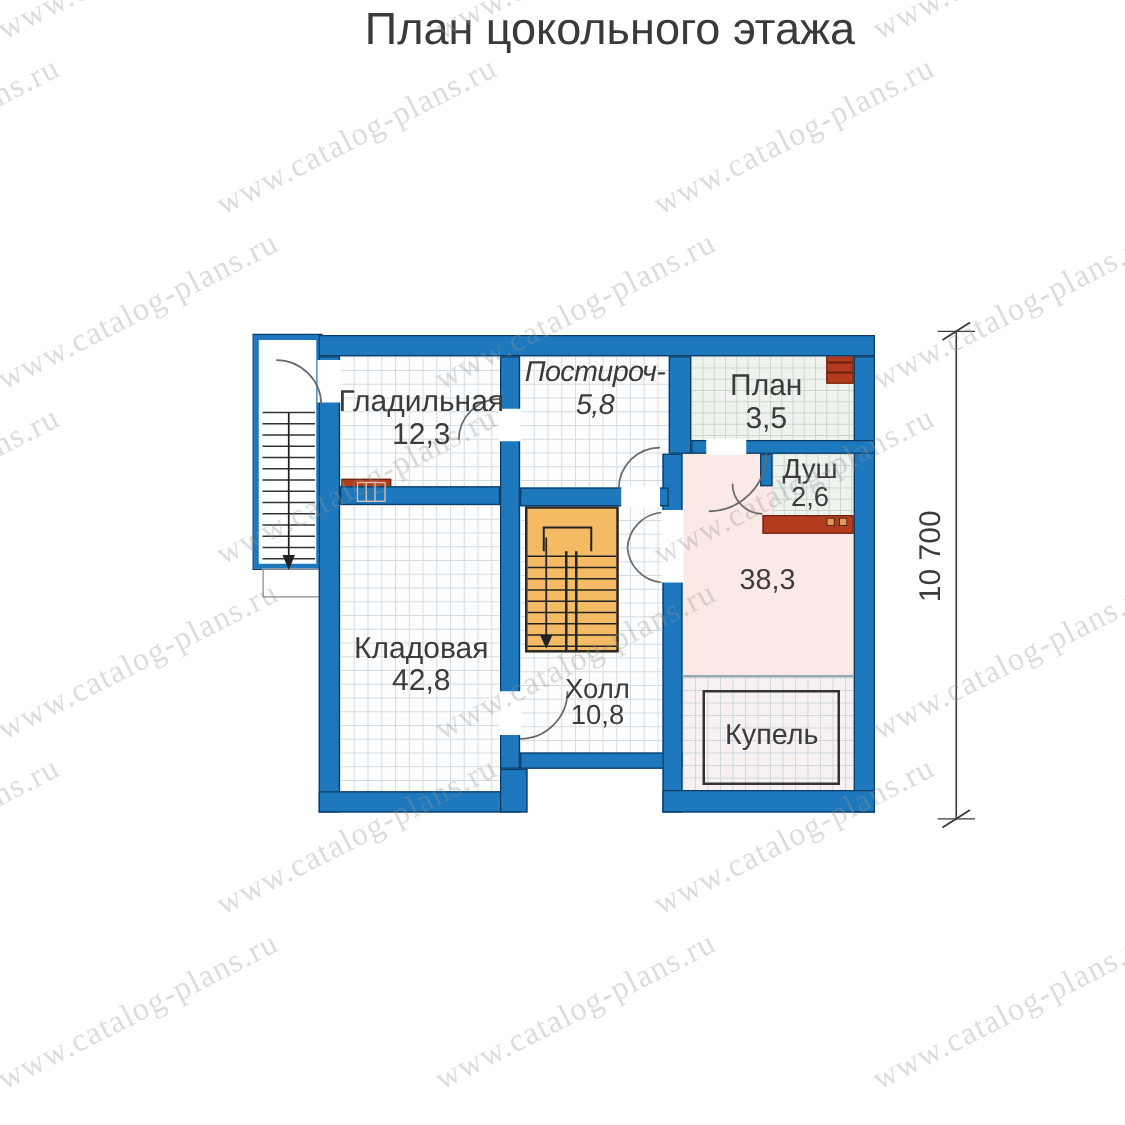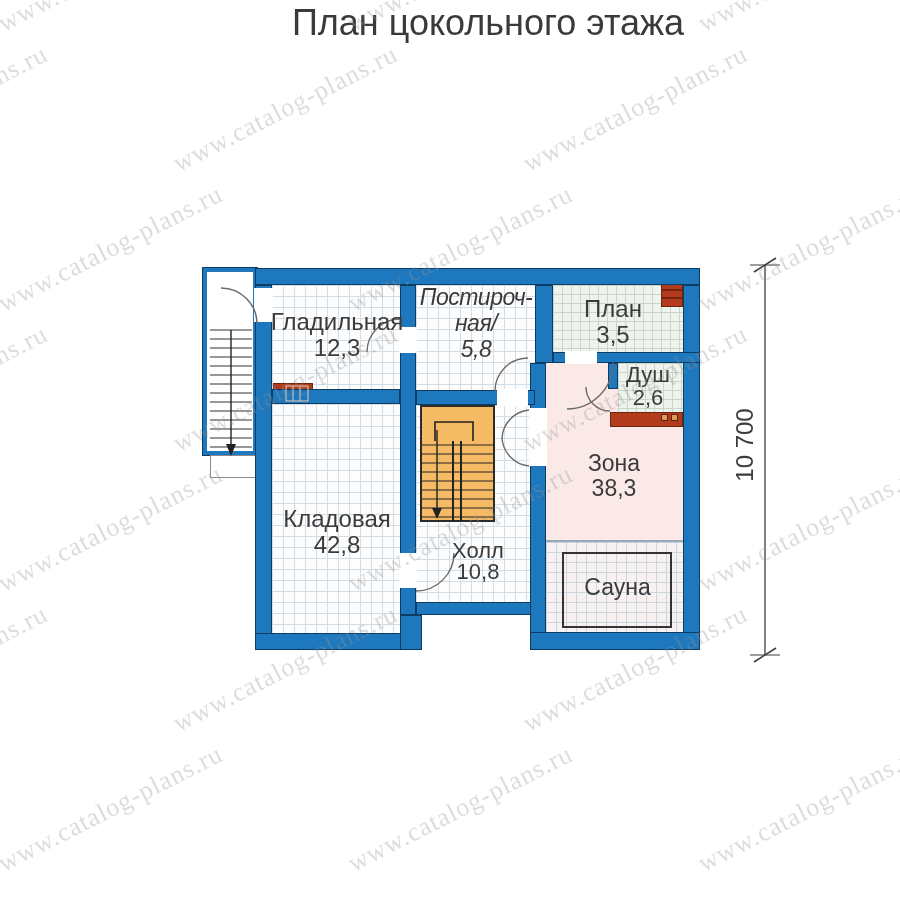--- a/index.html
+++ b/index.html
@@ -170,45 +170,43 @@
       <line x1="754" y1="662" x2="776" y2="648" stroke-width="1.6"></line>
     </g>
   </svg>
 
   <div class="rlabel lab-kotel" style="left:262px;top:309px;width:150px;">
     <span class="ln">Гладильная</span>
     <span class="ln">12,3</span>
   </div>
   <div class="rlabel lab-postir" style="left:406px;top:284px;width:140px;">
     <span class="ln">Постироч-</span>
-    <span class="ln">ная/</span>
     <span class="ln">5,8</span>
   </div>
   <div class="rlabel lab-sauna" style="left:548px;top:296px;width:130px;">
     <span class="ln">План</span>
     <span class="ln">3,5</span>
   </div>
   <div class="rlabel lab-dush" style="left:604px;top:363px;width:88px;">
     <span class="ln">Душ</span>
     <span class="ln">2,6</span>
   </div>
   <div class="rlabel lab-zona" style="left:545px;top:451px;width:138px;">
-    <span class="ln">Зона</span>
     <span class="ln">38,3</span>
   </div>
   <div class="rlabel lab-klad" style="left:262px;top:482px;width:150px;margin-top:24px;">
     <span class="ln">Кладовая</span>
     <span class="ln">42,8</span>
   </div>
   <div class="rlabel lab-hall" style="left:420px;top:540px;width:116px;">
     <span class="ln">Холл</span>
     <span class="ln">10,8</span>
   </div>
   <div class="rlabel lab-kupel" style="left:555px;top:575px;width:125px;">
-    <span class="ln">Сауна</span>
+    <span class="ln">Купель</span>
   </div>
 
   <div class="dim-label">10 700</div>
 
   <div class="wm-layer">
       <div class="wm" style="left: 0px; top: 10px;">www.catalog-plans.ru</div>
       <div class="wm" style="left: 350px; top: 10px;">www.catalog-plans.ru</div>
       <div class="wm" style="left: 700px; top: 10px;">www.catalog-plans.ru</div>
       <div class="wm" style="left: -175px; top: 150px;">www.catalog-plans.ru</div>
       <div class="wm" style="left: 175px; top: 150px;">www.catalog-plans.ru</div>

